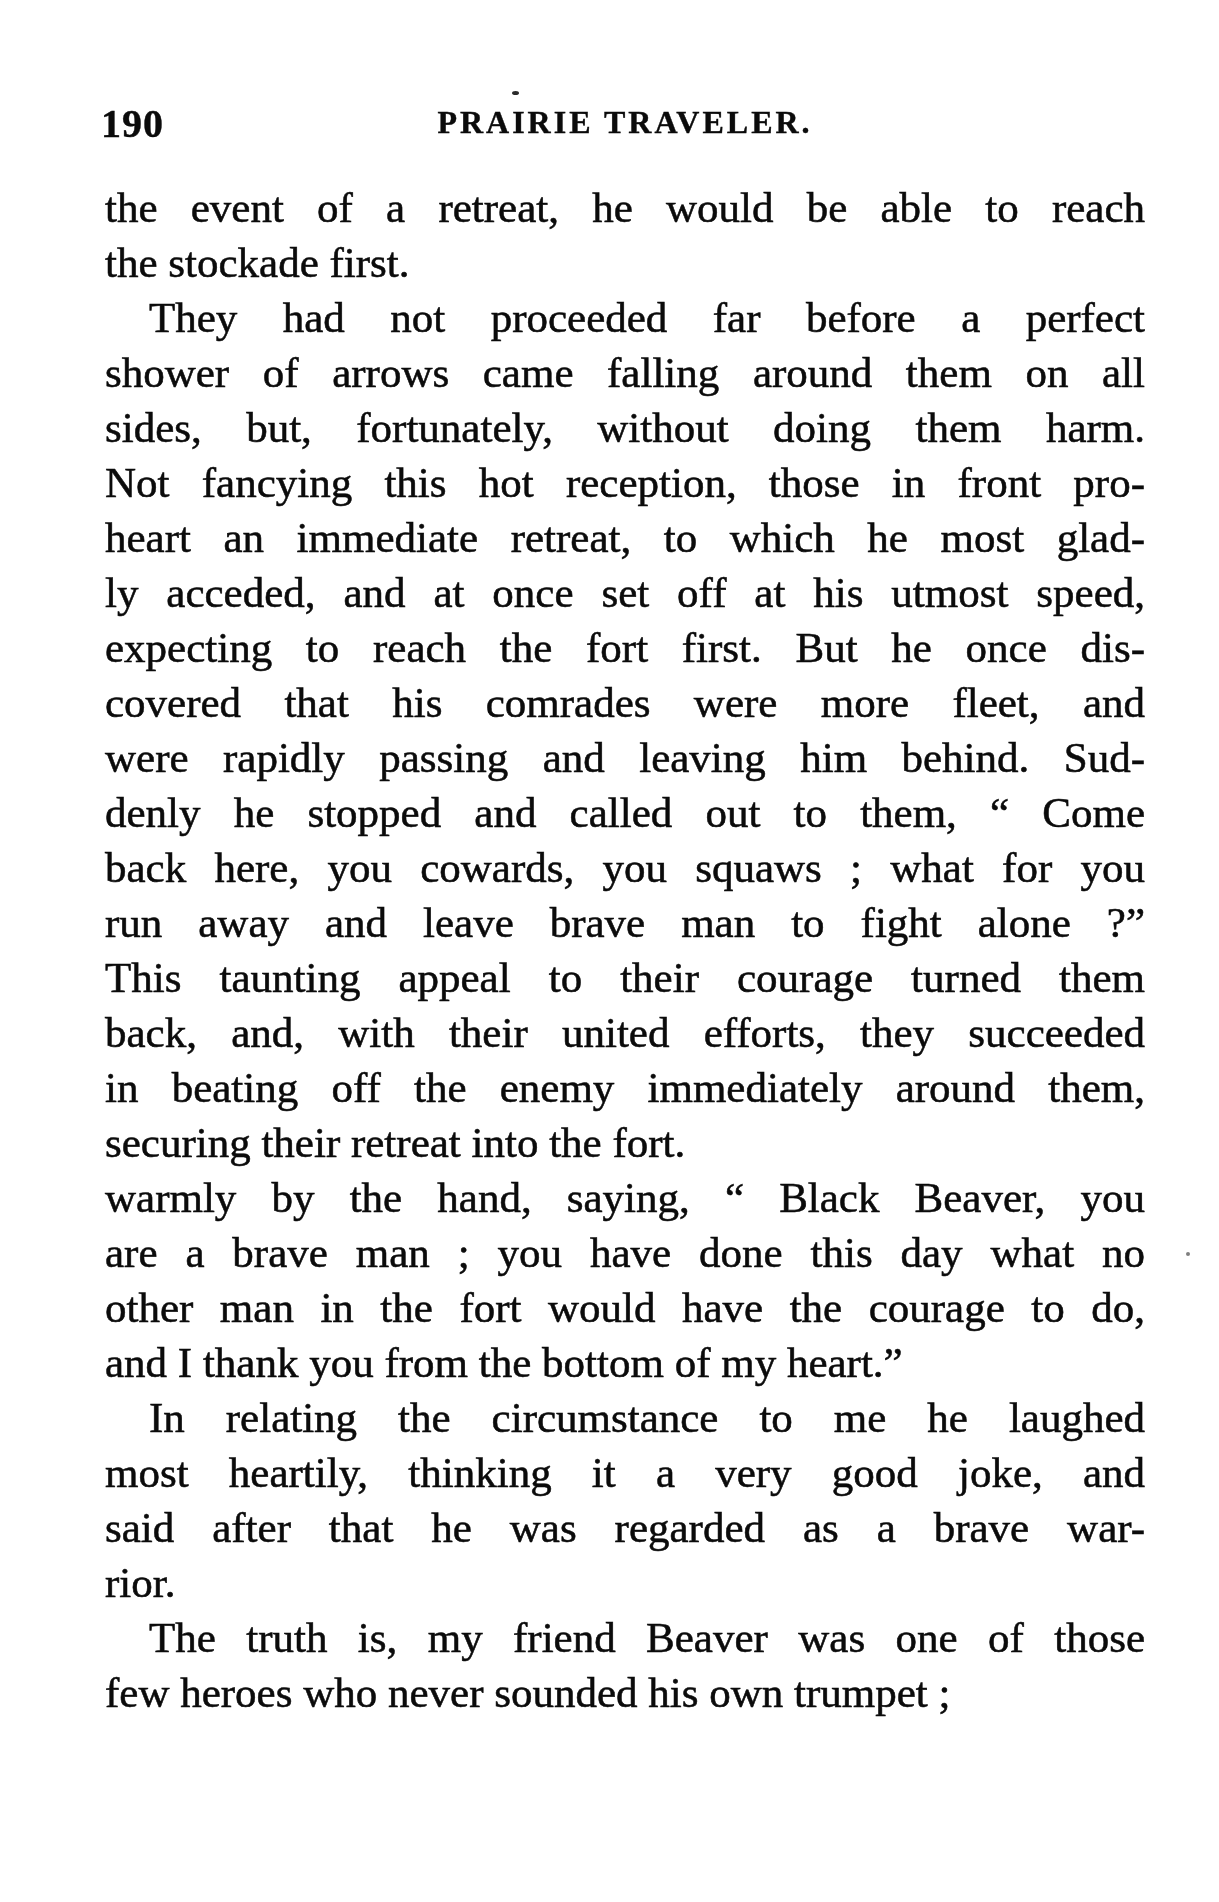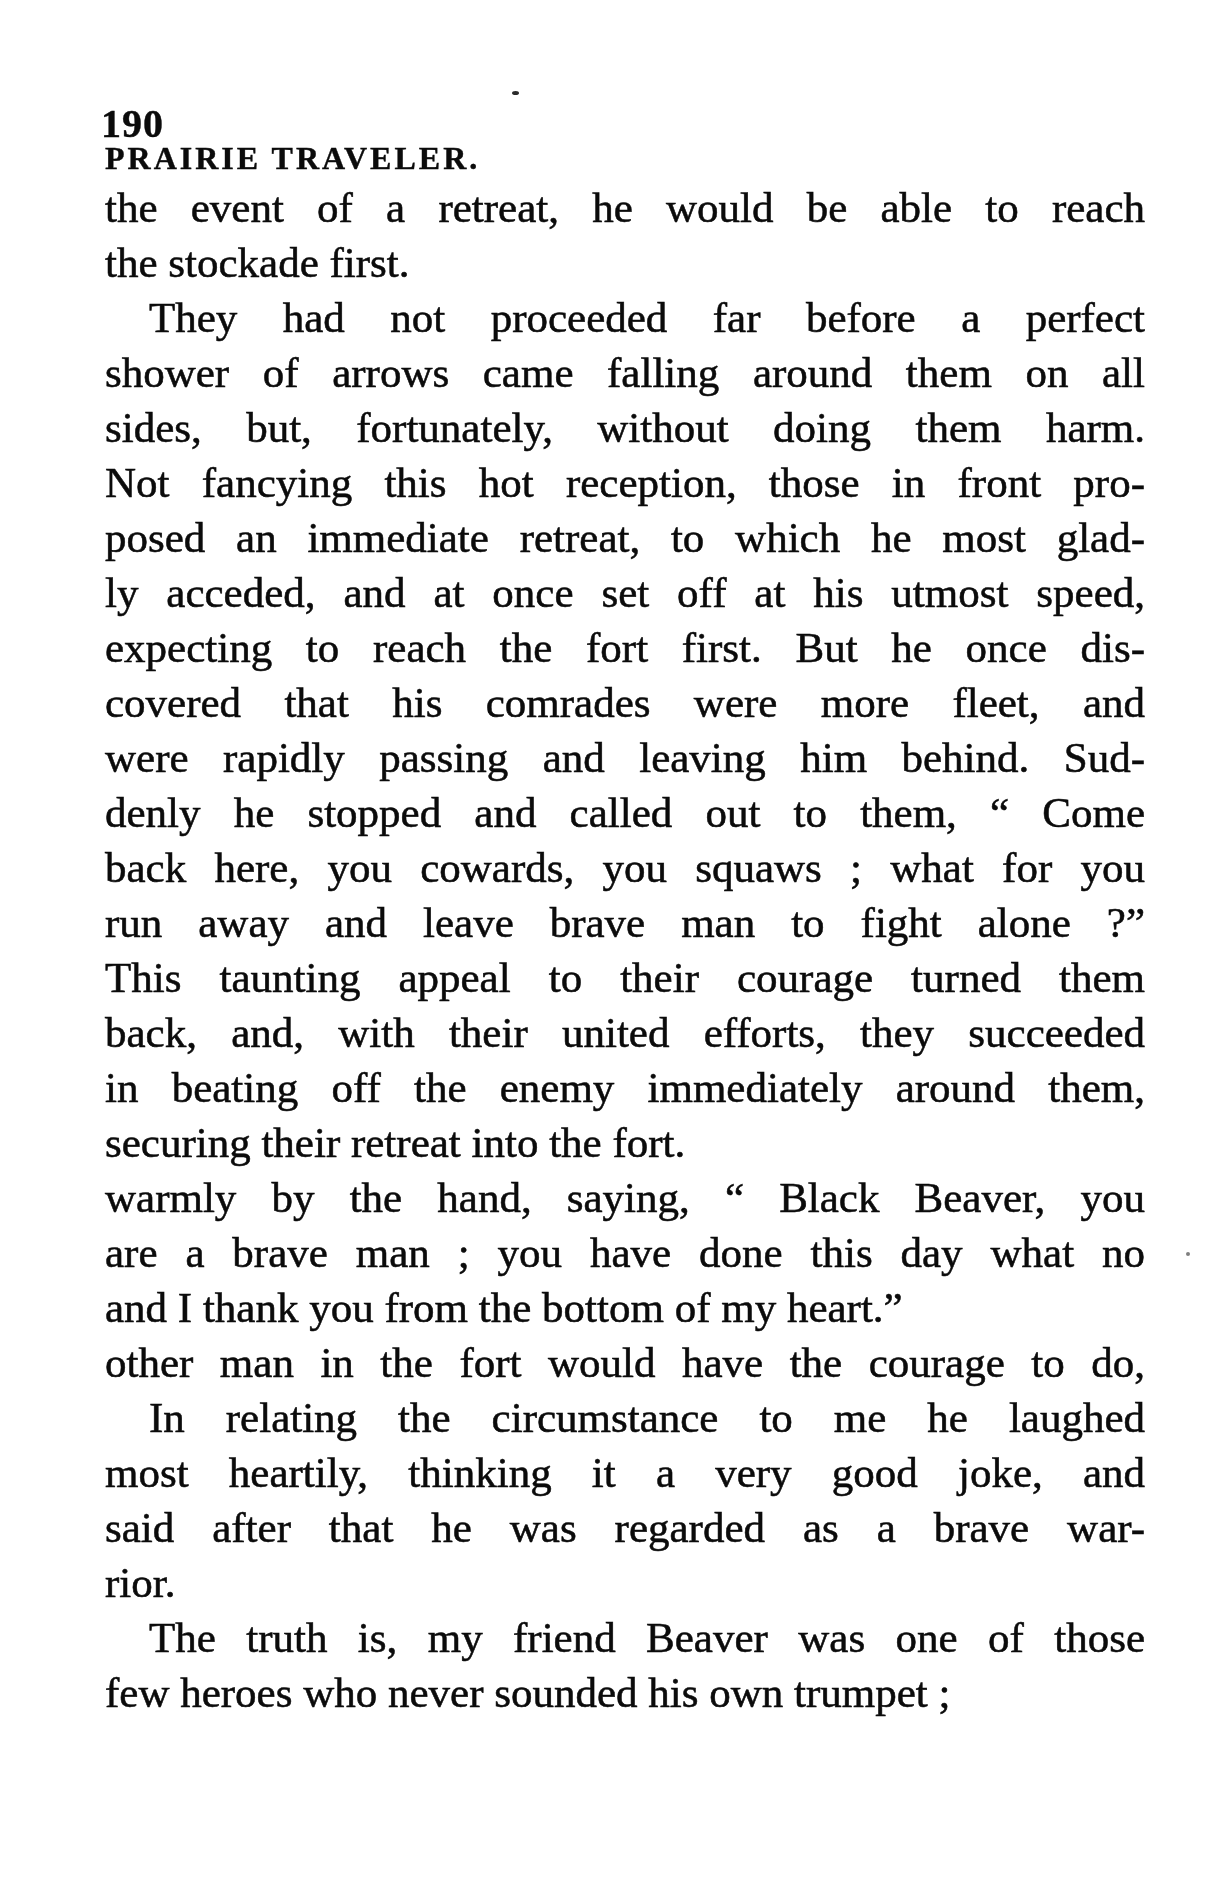--- a/index.html
+++ b/index.html
@@ -31,25 +31,24 @@
     font-size: 40px;
     font-weight: 700;
     letter-spacing: 1px;
     -webkit-text-stroke: 0.4px #0b0b0b;
   }
   .running {
     position: absolute;
     left: 0;
     right: 0;
     top: 4px;
-    text-align: left;
+    text-align: center;
     font-size: 32px;
     font-weight: 700;
     letter-spacing: 3px;
-    margin-top: 36px;
     -webkit-text-stroke: 0.4px #0b0b0b;
   }
   .body {
     position: absolute;
     top: 180px;
     left: 105px;
     width: 1040px;
     font-size: 43px;
     line-height: 55px;
     -webkit-text-stroke: 0.55px #0b0b0b;
@@ -85,36 +84,36 @@
   <div class="speck speck-a"></div>
   <div class="speck speck-b"></div>
 
   <div class="body">
       <div class="line">the event of a retreat, he would be able to reach</div>
       <div class="line last">the stockade first.</div>
       <div class="line first">They had not proceeded far before a perfect</div>
       <div class="line">shower of arrows came falling around them on all</div>
       <div class="line">sides, but, fortunately, without doing them harm.</div>
       <div class="line">Not fancying this hot reception, those in front pro-</div>
-      <div class="line">posed an immediate retreat, to which he most glad-</div>
+      <div class="line">heart an immediate retreat, to which he most glad-</div>
       <div class="line">ly acceded, and at once set off at his utmost speed,</div>
       <div class="line">expecting to reach the fort first.  But he once dis-</div>
       <div class="line">covered that his comrades were more fleet, and</div>
       <div class="line">were rapidly passing and leaving him behind.  Sud-</div>
       <div class="line">denly he stopped and called out to them, “ Come</div>
       <div class="line">back here, you cowards, you squaws ; what for you</div>
       <div class="line">run away and leave brave man to fight alone ?”</div>
       <div class="line">This taunting appeal to their courage turned them</div>
       <div class="line">back, and, with their united efforts, they succeeded</div>
       <div class="line">in beating off the enemy immediately around them,</div>
       <div class="line last">securing their retreat into the fort.</div>
       <div class="line">warmly by the hand, saying, “ Black Beaver, you</div>
       <div class="line">are a brave man ; you have done this day what no</div>
+      <div class="line">other man in the fort would have the courage to do,</div>
       <div class="line last">and I thank you from the bottom of my heart.”</div>
-      <div class="line">other man in the fort would have the courage to do,</div>
       <div class="line first">In relating the circumstance to me he laughed</div>
       <div class="line">most heartily, thinking it a very good joke, and</div>
       <div class="line">said after that he was regarded as a brave war-</div>
       <div class="line last">rior.</div>
       <div class="line first">The truth is, my friend Beaver was one of those</div>
       <div class="line last">few heroes who never sounded his own trumpet ;</div>
     </div>
 </div>
 
 </body></html>

